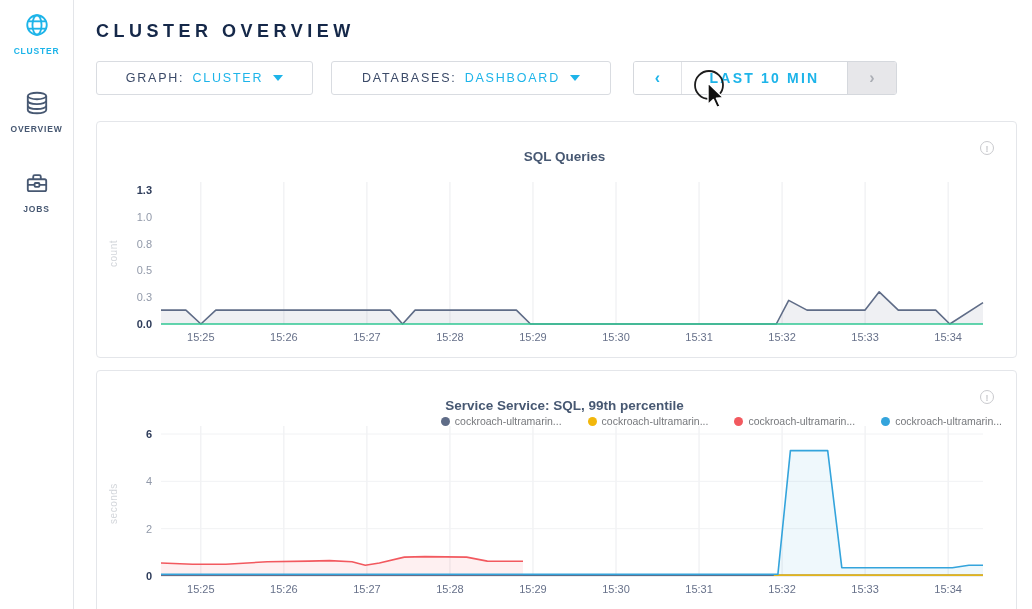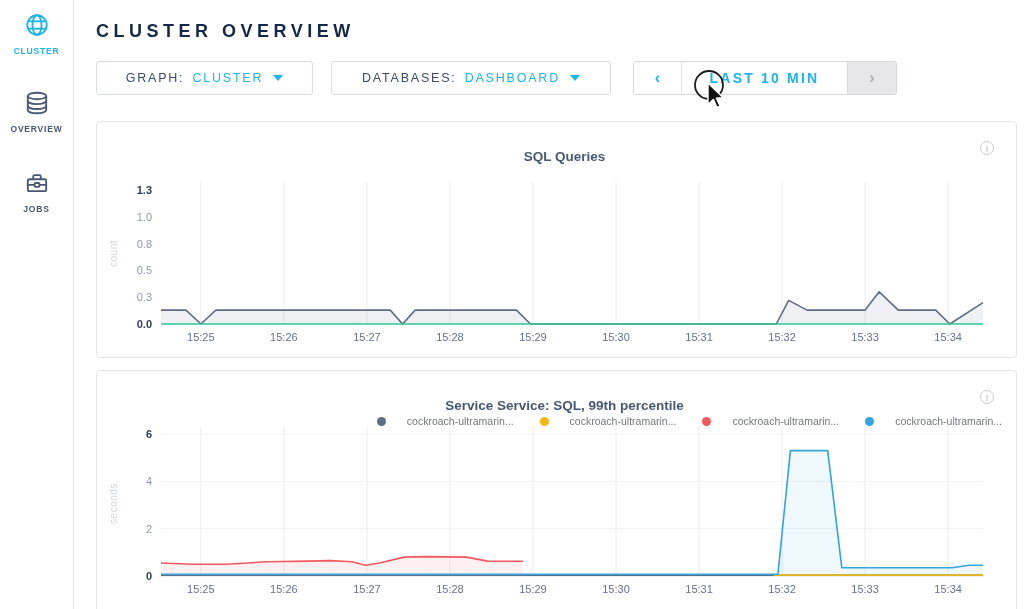--- a/index.html
+++ b/index.html
@@ -39,21 +39,21 @@
   .card{position:absolute;left:96px;width:921px;background:#fff;border:1px solid #e4e6ea;
     border-radius:4px;box-sizing:border-box;}
   .card h3{position:absolute;top:19px;left:0;width:100%;margin:8px;text-align:center;
     font-size:13.5px;font-weight:700;color:#475872;}
   .info{position:absolute;right:22px;top:19px;width:14px;height:14px;border:1.4px solid #c9cace;
     border-radius:50%;color:#c9cace;font-size:9px;font-weight:700;text-align:center;
     line-height:14px;box-sizing:border-box;cursor:pointer;}
   .ylab{position:absolute;left:6px;width:20px;display:flex;align-items:center;justify-content:center;}
   .ylab span{transform:rotate(-90deg);font-size:10px;color:#d3d6db;letter-spacing:.5px;white-space:nowrap;}
   .legend{position:absolute;top:44px;right:14px;display:flex;gap:26px;align-items:center;}
-  .legend-item{display:flex;align-items:center;gap:21px;cursor:pointer;}
+  .legend-item{display:flex;align-items:center;gap:5px;cursor:pointer;}
   .legend-dot{width:9px;height:9px;border-radius:50%;}
   .legend-txt{font-size:10.5px;color:#76787c;}
   .plot{position:absolute;left:0;top:0;}
   
   .cursor-wrap{position:absolute;left:693px;top:68px;width:44px;height:46px;pointer-events:none;}
 </style>
 </head>
 <body>
 
 <nav class="sidebar">

